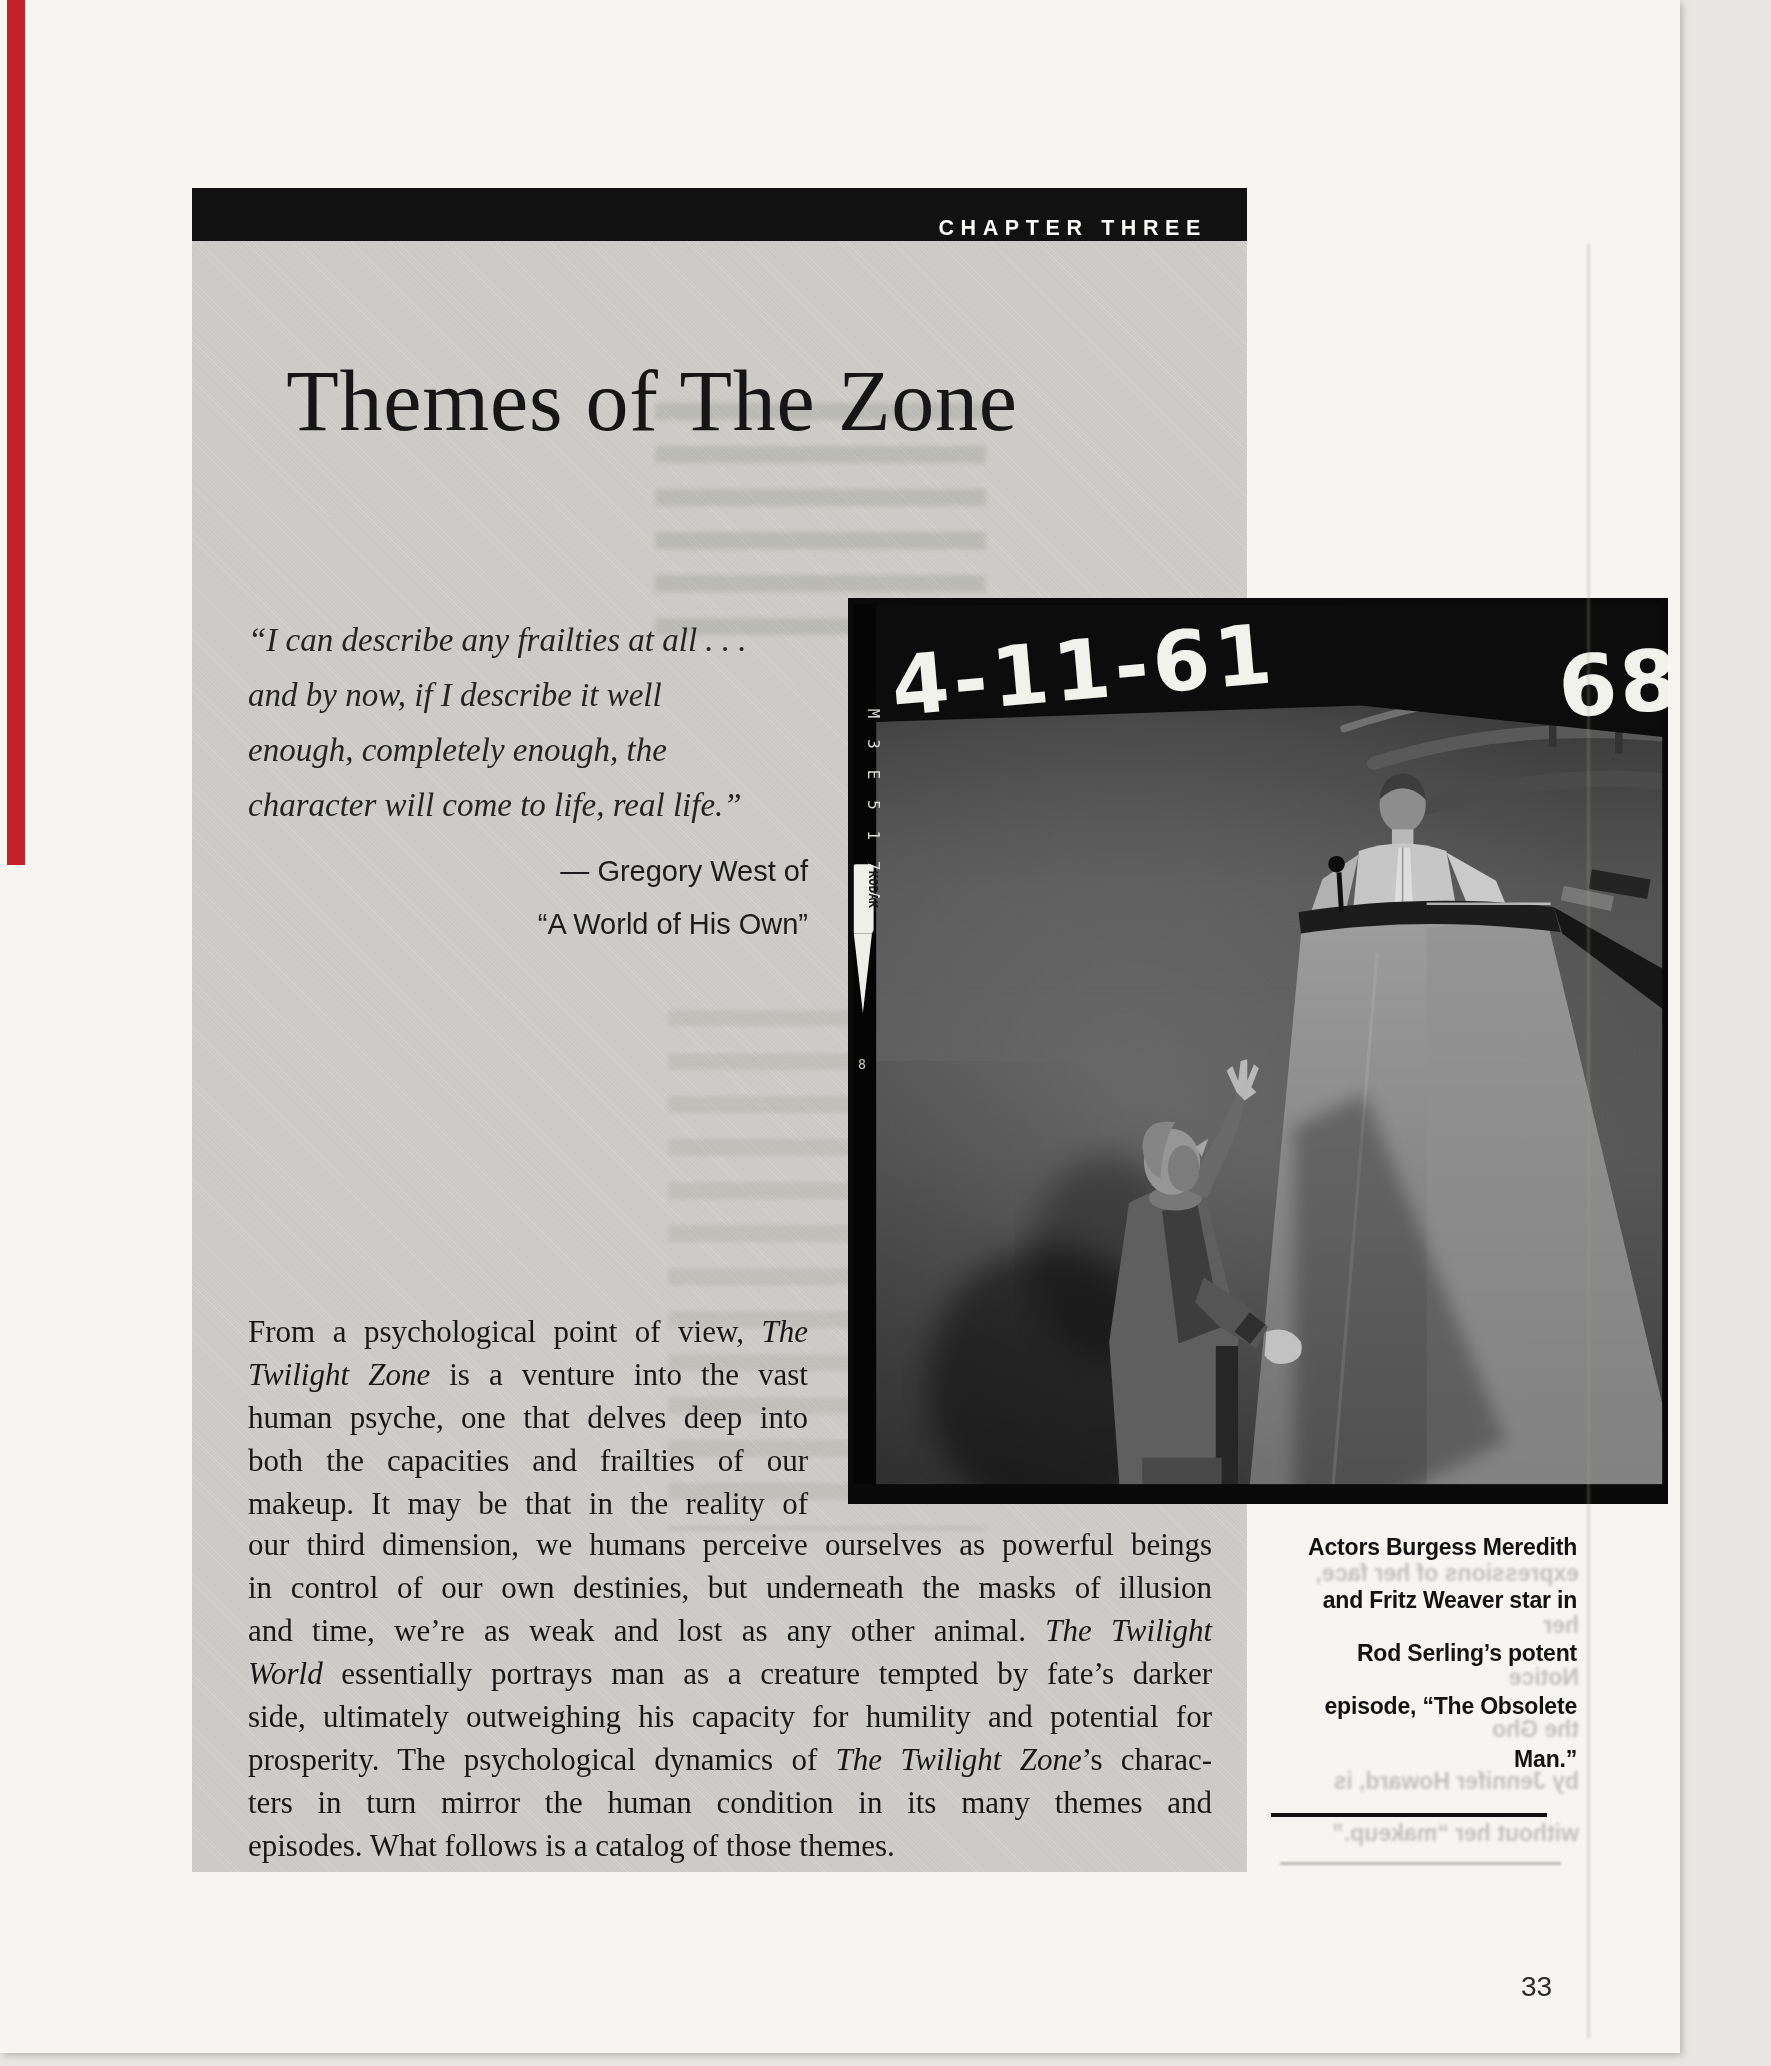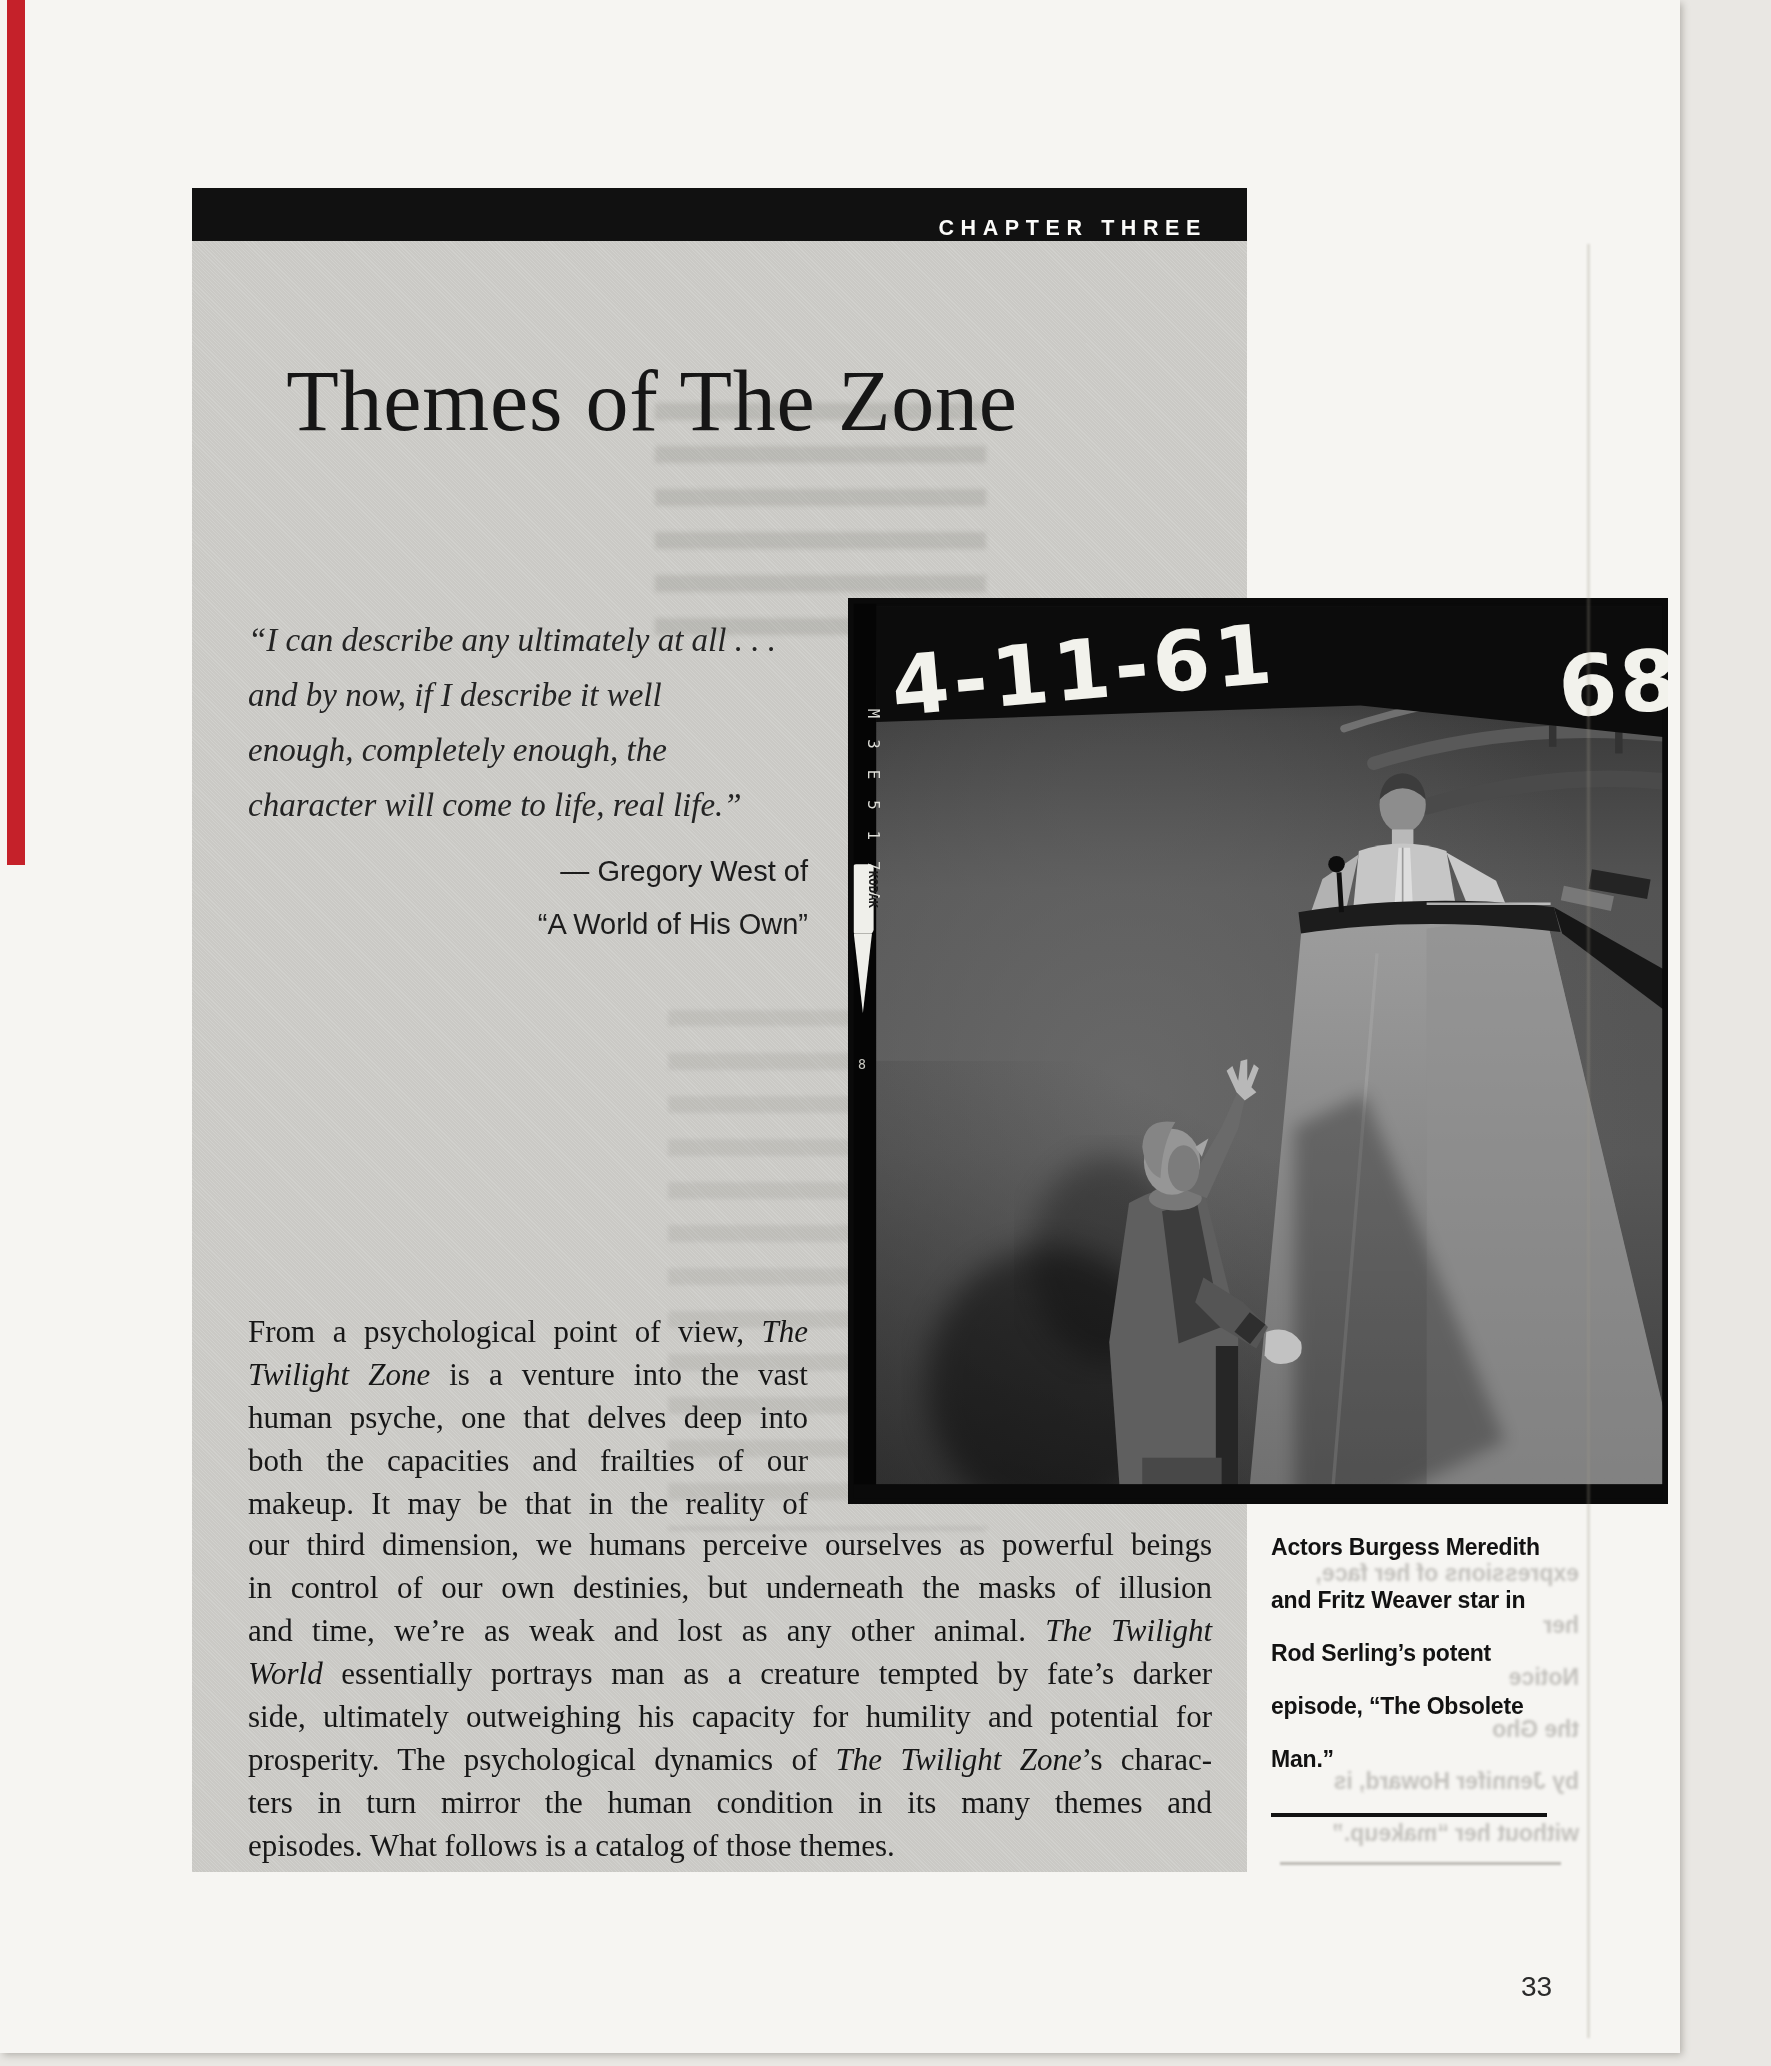--- a/index.html
+++ b/index.html
@@ -36,21 +36,21 @@
   .bodytext .line{text-align:justify;text-align-last:justify;white-space:normal;}
   .body-narrow{position:absolute;left:248px;top:1310px;width:560px;}
   .body-wide{position:absolute;left:248px;top:1523px;width:964px;}
   .body-wide .line:last-child{text-align-last:left;}
   .bodytext em,.quote em{font-style:italic;}
 
   .photo{position:absolute;left:848px;top:598px;width:820px;height:906px;}
 
   .caption{position:absolute;left:1271px;top:1521px;width:306px;
         font-family:"Liberation Sans",sans-serif;font-weight:bold;font-size:23px;
-        line-height:53px;letter-spacing:-0.2px;color:#121212;}
+        line-height:53px;letter-spacing:-0.2px;color:#121212;text-align:right;}
   .caption-rule{position:absolute;left:1271px;top:1813px;width:276px;height:4.1px;background:#121212;}
 
   .ghost-caption{position:absolute;left:1260px;top:1547px;width:319px;
         font-family:"Liberation Sans",sans-serif;font-weight:bold;font-size:23px;line-height:52px;
         color:#5f5c55;transform:scaleX(-1);filter:blur(1.8px);opacity:.34;}
   .ghost-rule{position:absolute;left:1280px;top:1862px;width:281px;height:2.5px;
         background:rgba(110,106,98,.42);filter:blur(0.8px);}
 
   .page-number{position:absolute;left:1521px;top:1971px;
         font-family:"Liberation Sans",sans-serif;font-size:28px;color:#2a2a2a;}
@@ -68,21 +68,21 @@
     </div>
 
     <div class="panel">
       <div class="ghost-stripes gs1"></div>
       <div class="ghost-stripes gs2"></div>
     </div>
 
     <div class="title">Themes of The Zone</div>
 
     <div class="quote">
-        <div class="line">“I can describe any ultimately at all . . .</div>
+        <div class="line">“I can describe any frailties at all . . .</div>
         <div class="line">and by now, if I describe it well</div>
         <div class="line">enough, completely enough, the</div>
         <div class="line">character will come to life, real life.”</div>
       </div>
     <div class="attribution">
         <div class="line">— Gregory West of</div>
         <div class="line">“A World of His Own”</div>
       </div>
 
     <div class="bodytext body-narrow">

